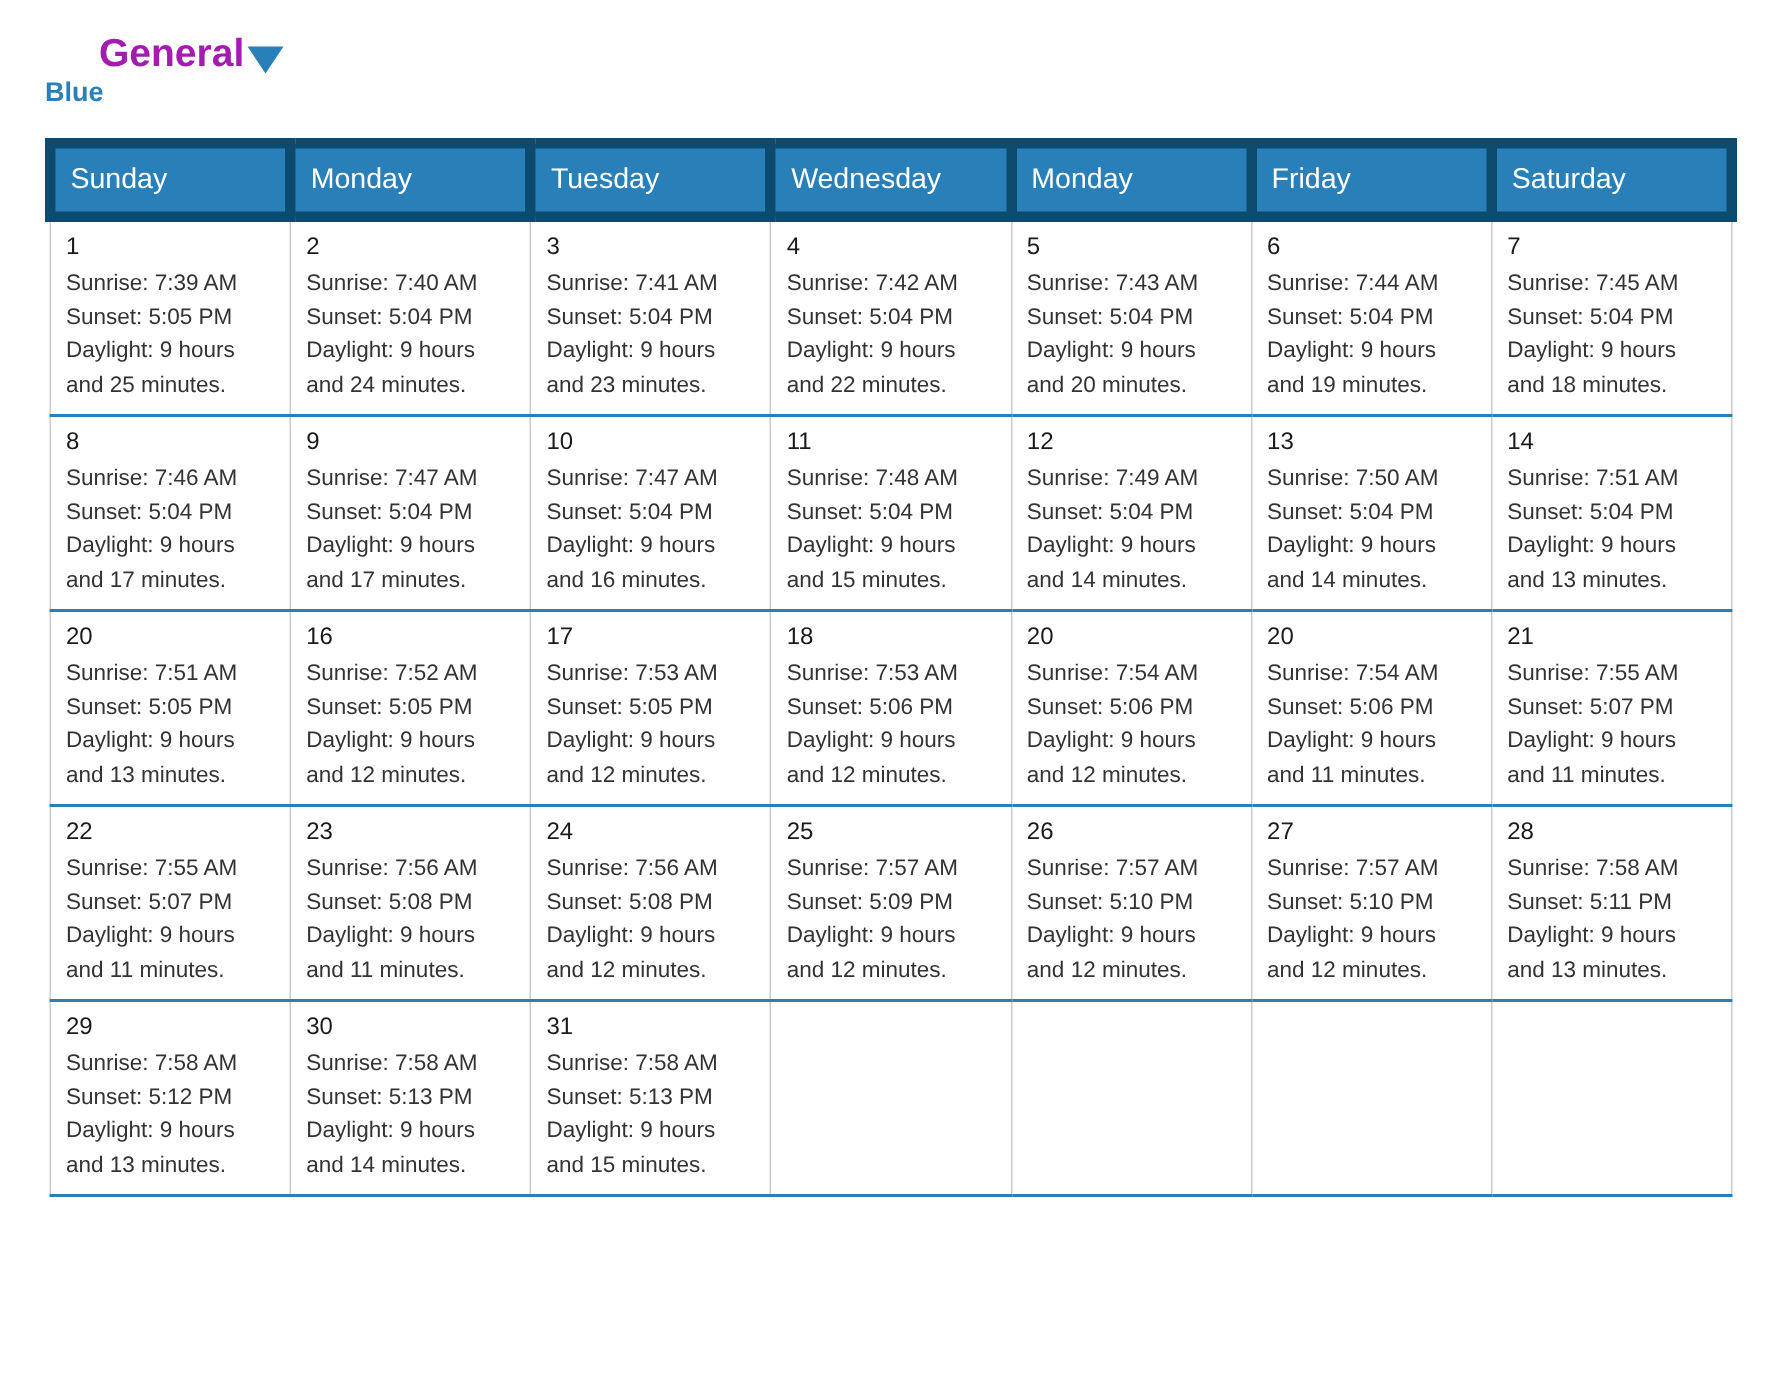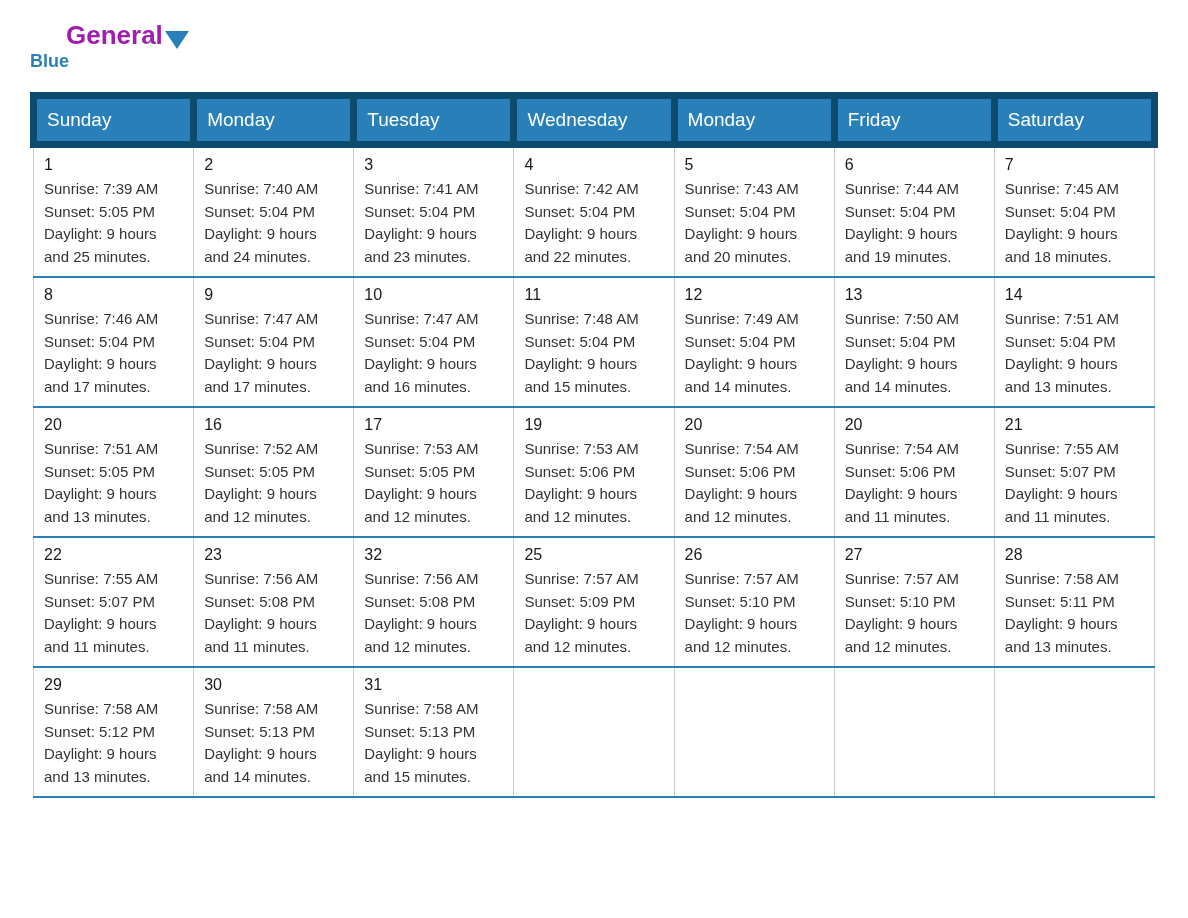--- a/index.html
+++ b/index.html
@@ -199,21 +199,21 @@
         </td>
         <td>
           <div class="day-number">16</div>
 <div class="day-info">Sunrise: 7:52 AM<br>Sunset: 5:05 PM<br>Daylight: 9 hours<br>and 12 minutes.</div>
         </td>
         <td>
           <div class="day-number">17</div>
 <div class="day-info">Sunrise: 7:53 AM<br>Sunset: 5:05 PM<br>Daylight: 9 hours<br>and 12 minutes.</div>
         </td>
         <td>
-          <div class="day-number">19</div>
+          <div class="day-number">18</div>
 <div class="day-info">Sunrise: 7:53 AM<br>Sunset: 5:06 PM<br>Daylight: 9 hours<br>and 12 minutes.</div>
         </td>
         <td>
           <div class="day-number">20</div>
 <div class="day-info">Sunrise: 7:54 AM<br>Sunset: 5:06 PM<br>Daylight: 9 hours<br>and 12 minutes.</div>
         </td>
         <td>
           <div class="day-number">20</div>
 <div class="day-info">Sunrise: 7:54 AM<br>Sunset: 5:06 PM<br>Daylight: 9 hours<br>and 11 minutes.</div>
         </td>
@@ -225,21 +225,21 @@
       <tr>
         <td>
           <div class="day-number">22</div>
 <div class="day-info">Sunrise: 7:55 AM<br>Sunset: 5:07 PM<br>Daylight: 9 hours<br>and 11 minutes.</div>
         </td>
         <td>
           <div class="day-number">23</div>
 <div class="day-info">Sunrise: 7:56 AM<br>Sunset: 5:08 PM<br>Daylight: 9 hours<br>and 11 minutes.</div>
         </td>
         <td>
-          <div class="day-number">32</div>
+          <div class="day-number">24</div>
 <div class="day-info">Sunrise: 7:56 AM<br>Sunset: 5:08 PM<br>Daylight: 9 hours<br>and 12 minutes.</div>
         </td>
         <td>
           <div class="day-number">25</div>
 <div class="day-info">Sunrise: 7:57 AM<br>Sunset: 5:09 PM<br>Daylight: 9 hours<br>and 12 minutes.</div>
         </td>
         <td>
           <div class="day-number">26</div>
 <div class="day-info">Sunrise: 7:57 AM<br>Sunset: 5:10 PM<br>Daylight: 9 hours<br>and 12 minutes.</div>
         </td>

